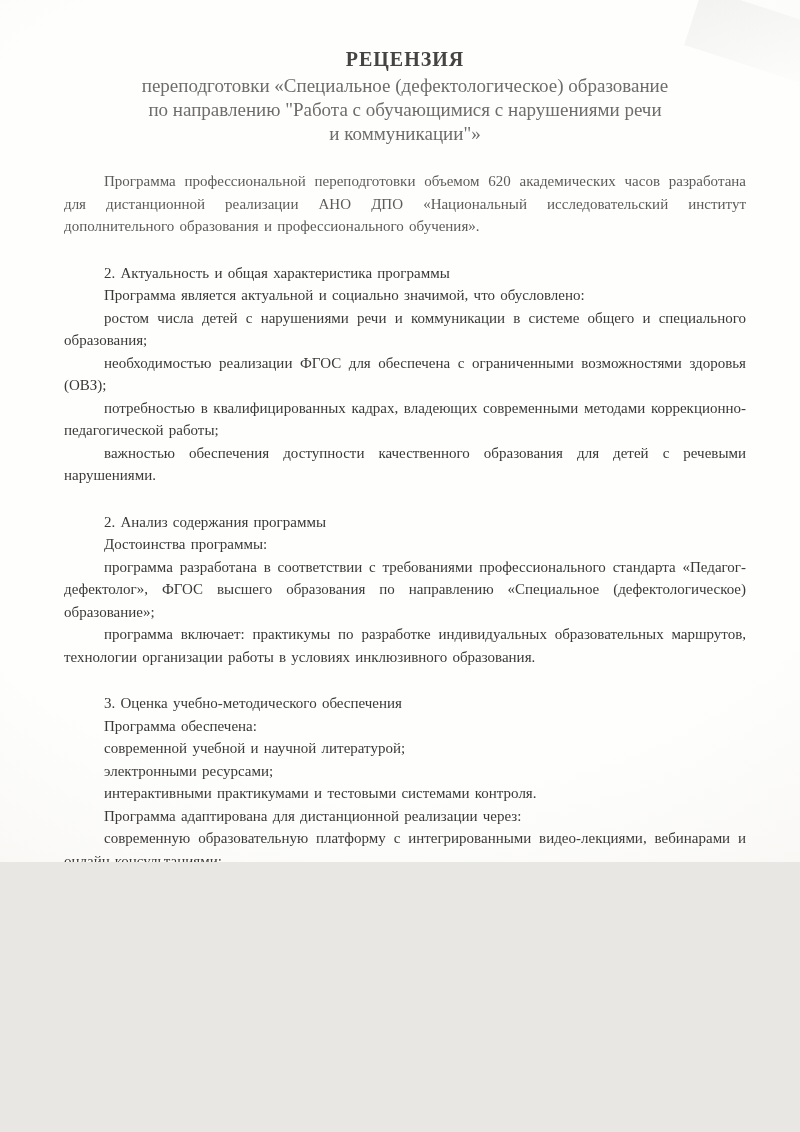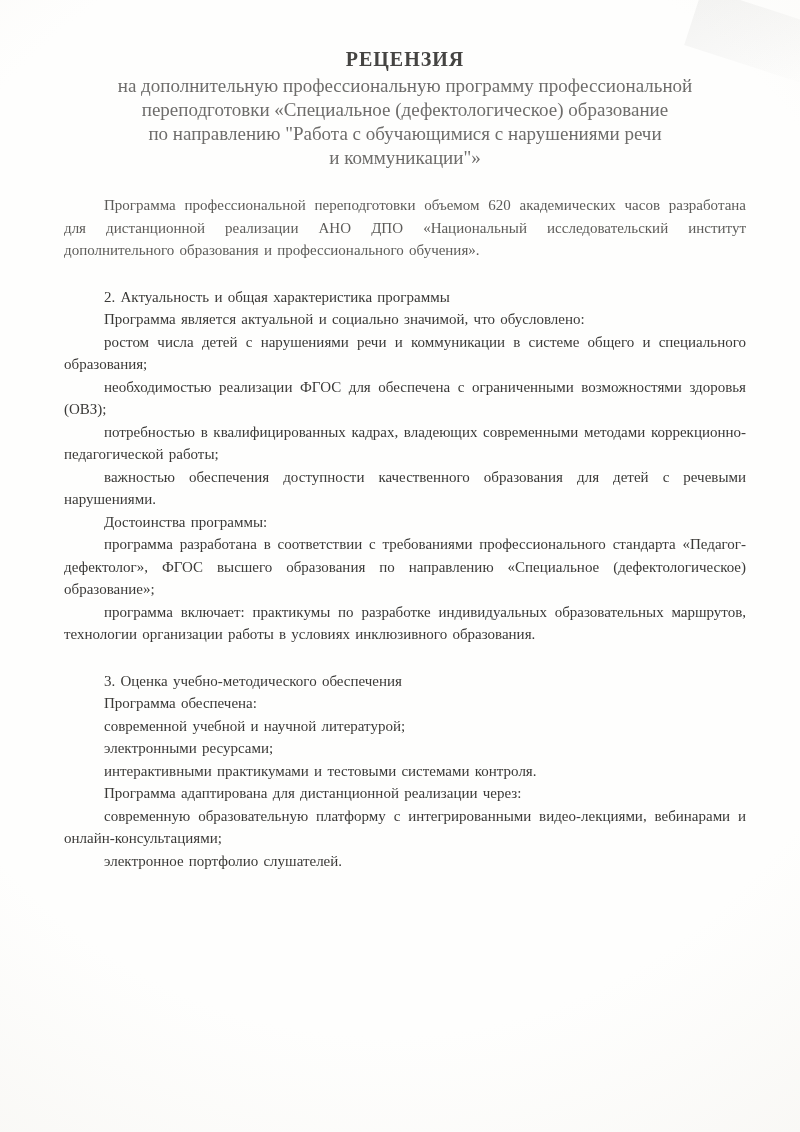--- a/index.html
+++ b/index.html
@@ -4,21 +4,21 @@
 <style>
   html, body {
     margin: 0;
     padding: 0;
     background: #e9e7e3;
     font-family: "Liberation Serif", "DejaVu Serif", serif;
   }
   .page {
     position: relative;
     width: 800px;
-    height: 1132px;
+    height: 862px;
     box-sizing: border-box;
     margin: 0 auto;
     padding: 46px 54px 40px 64px;
     background:
       radial-gradient(ellipse 120% 90% at 48% 42%, #fefefd 55%, #f8f7f4 82%, #f1efeb 100%);
     overflow: hidden;
   }
   
   .page::after {
     content: "";
@@ -59,33 +59,33 @@
   .para.gap { margin-top: 24px; }
   .para.faded { color: #5e5d5b; }
 </style>
 </head>
 <body>
 
 <div class="page">
   <div class="scan">
     <h1 class="doc-title">РЕЦЕНЗИЯ</h1>
     <div id="subtitle">
-        <div class="sub-line">на дополнительную профессиональную программу профессиональной</div>
         <div class="sub-line">переподготовки «Специальное (дефектологическое) образование</div>
         <div class="sub-line">по направлению "Работа с обучающимися с нарушениями речи</div>
         <div class="sub-line">и коммуникации"»</div>
       </div>
     <div id="doc-body">
         <p class="para gap faded">Программа профессиональной переподготовки объемом 620 академических часов разработана для дистанционной реализации АНО ДПО «Национальный исследовательский институт дополнительного образования и профессионального обучения».</p>
         <p class="para gap">2. Актуальность и общая характеристика программы</p>
         <p class="para">Программа является актуальной и социально значимой, что обусловлено:</p>
         <p class="para">ростом числа детей с нарушениями речи и коммуникации в системе общего и специального образования;</p>
         <p class="para">необходимостью реализации ФГОС для обеспечена с ограниченными возможностями здоровья (ОВЗ);</p>
         <p class="para">потребностью в квалифицированных кадрах, владеющих современными методами коррекционно-педагогической работы;</p>
         <p class="para">важностью обеспечения доступности качественного образования для детей с речевыми нарушениями.</p>
+        <p class="para gap">2. Анализ содержания программы</p>
         <p class="para">Достоинства программы:</p>
         <p class="para">программа разработана в соответствии с требованиями профессионального стандарта «Педагог-дефектолог», ФГОС высшего образования по направлению «Специальное (дефектологическое) образование»;</p>
         <p class="para">программа включает: практикумы по разработке индивидуальных образовательных маршрутов, технологии организации работы в условиях инклюзивного образования.</p>
         <p class="para gap">3. Оценка учебно-методического обеспечения</p>
         <p class="para">Программа обеспечена:</p>
         <p class="para">современной учебной и научной литературой;</p>
         <p class="para">электронными ресурсами;</p>
         <p class="para">интерактивными практикумами и тестовыми системами контроля.</p>
         <p class="para">Программа адаптирована для дистанционной реализации через:</p>
         <p class="para">современную образовательную платформу с интегрированными видео-лекциями, вебинарами и онлайн-консультациями;</p>

